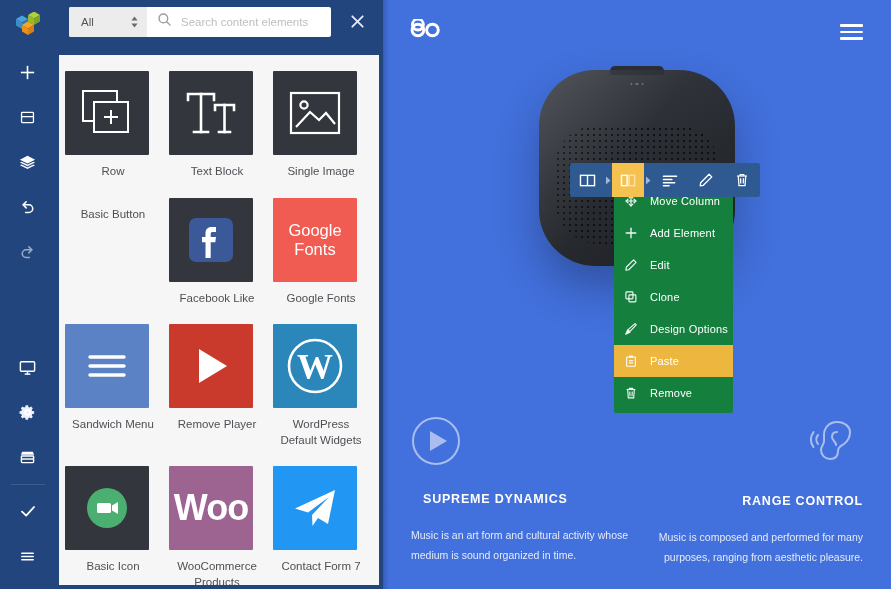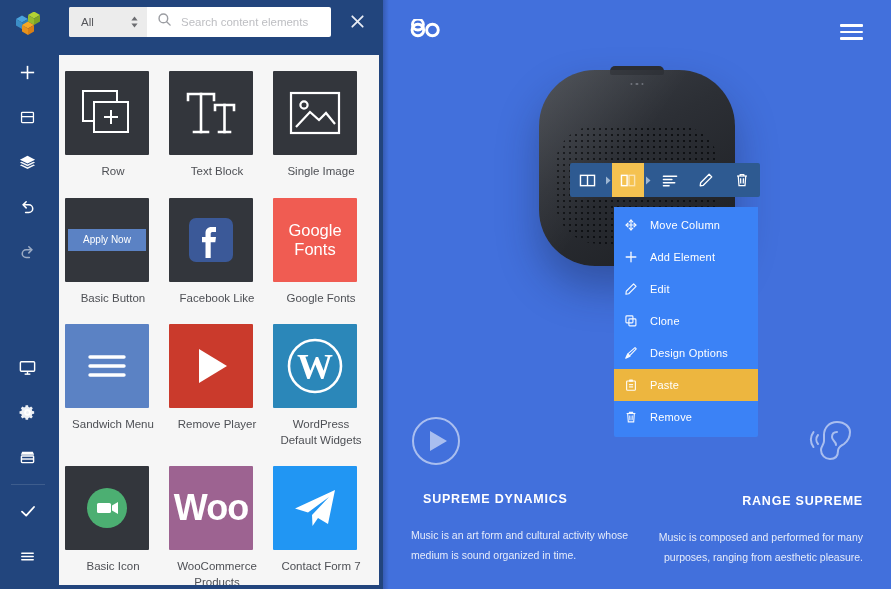--- a/index.html
+++ b/index.html
@@ -189,22 +189,22 @@
   }
   .ov-btn {
     width: 34px; display: flex; align-items: center; justify-content: center;
     color: #ffffff;
   }
   .ov-btn.active { background: #f5c250; color: #ffffff; width: 32px; }
   .ov-caret { display:flex; align-items:center; color:#9fb7d2; font-size:9px; padding:0 1px; }
   .ov-btn.wide { width: 36px; }
 
   .ov-menu {
-    position: absolute; left: 614px; top: 207px; width: 144px;
-    background: #3b82f6; border-radius: 0 0 2px 2px;
+    position: absolute; left: 614px; top: 183px; width: 119px;
+    background: #15803d; border-radius: 0 0 2px 2px;
     z-index: 59; padding: 2px 0 4px 0;
   }
   .ov-item {
     height: 32px; display: flex; align-items: center;
     padding: 0 4px 0 8px; color: #ffffff; gap: 10px;
   }
   .ov-item.sel { background: #edb63f; }
   .ov-item .ico { width: 18px; display:flex; align-items:center; justify-content:center; color:#ffffff; opacity:0.95; }
   .ov-item .lbl { font-size: 11px; letter-spacing:0.2px; }
 
@@ -370,23 +370,20 @@
             <svg width="54" height="46" viewBox="0 0 54 46" fill="none" stroke="#ffffff" stroke-width="2.2">
               <rect x="3" y="3" width="48" height="40"></rect>
               <circle cx="16" cy="15" r="3.6"></circle>
               <polyline points="8,37 22,22 31,30 38,23 47,34"></polyline>
             </svg>
           </div>
           <div class="cell-label">Single Image</div>
         </div>
 
         <div class="cell">
-          <div class="tile">
-            <div class="apply-btn">Apply Now</div>
-          </div>
           <div class="cell-label">Basic Button</div>
         </div>
 
         <div class="cell">
           <div class="tile">
             <svg width="52" height="52" viewBox="0 0 52 52">
               <rect x="4" y="4" width="44" height="44" rx="7" fill="#3b5998"></rect>
               <path d="M31 18h-3.6c-1.1 0-1.7.7-1.7 1.8v3.2H31l-.7 5.3h-4.6V44h-5.2V28.3H17V23h3.5v-3.9c0-3.7 2.2-6.1 6-6.1H31V18z" fill="#ffffff"></path>
             </svg>
           </div>
@@ -511,21 +508,21 @@
 
       <div class="feature right">
         <div class="feat-icon">
           <svg width="56" height="56" viewBox="0 0 56 56" fill="none" stroke="currentColor" stroke-width="2" stroke-linecap="round" style="margin-left:auto;display:block;">
             <path d="M30 6 c-8 0-13 6-13 13 v6 c0 4-3 5-3 9 c0 5 4 9 9 9 c5 0 8-3 8-8 c0-4 3-5 6-7 c4-3 6-7 6-12 C43 11 38 6 30 6 z"></path>
             <path d="M30 16 c-3 0-5 2-5 5 c0 4 4 4 4 8"></path>
             <path d="M11 19 a7 7 0 0 0 0 9"></path>
               <path d="M6.5 16 a12 12 0 0 0 0 15"></path>
           </svg>
         </div>
-        <div class="feat-title">RANGE SUPREME</div>
+        <div class="feat-title">RANGE CONTROL</div>
         <div class="feat-body">Music is composed and performed for many purposes, ranging from aesthetic pleasure.</div>
       </div>
 
     </div>
 
     <div class="ov-toolbar" style="left:187px;">
       <div class="ov-btn">
         <svg width="17" height="15" viewBox="0 0 18 16" fill="none" stroke="currentColor" stroke-width="1.5">
           <rect x="1.5" y="2.5" width="15" height="11"></rect>
             <line x1="9" y1="2.5" x2="9" y2="13.5"></line>

